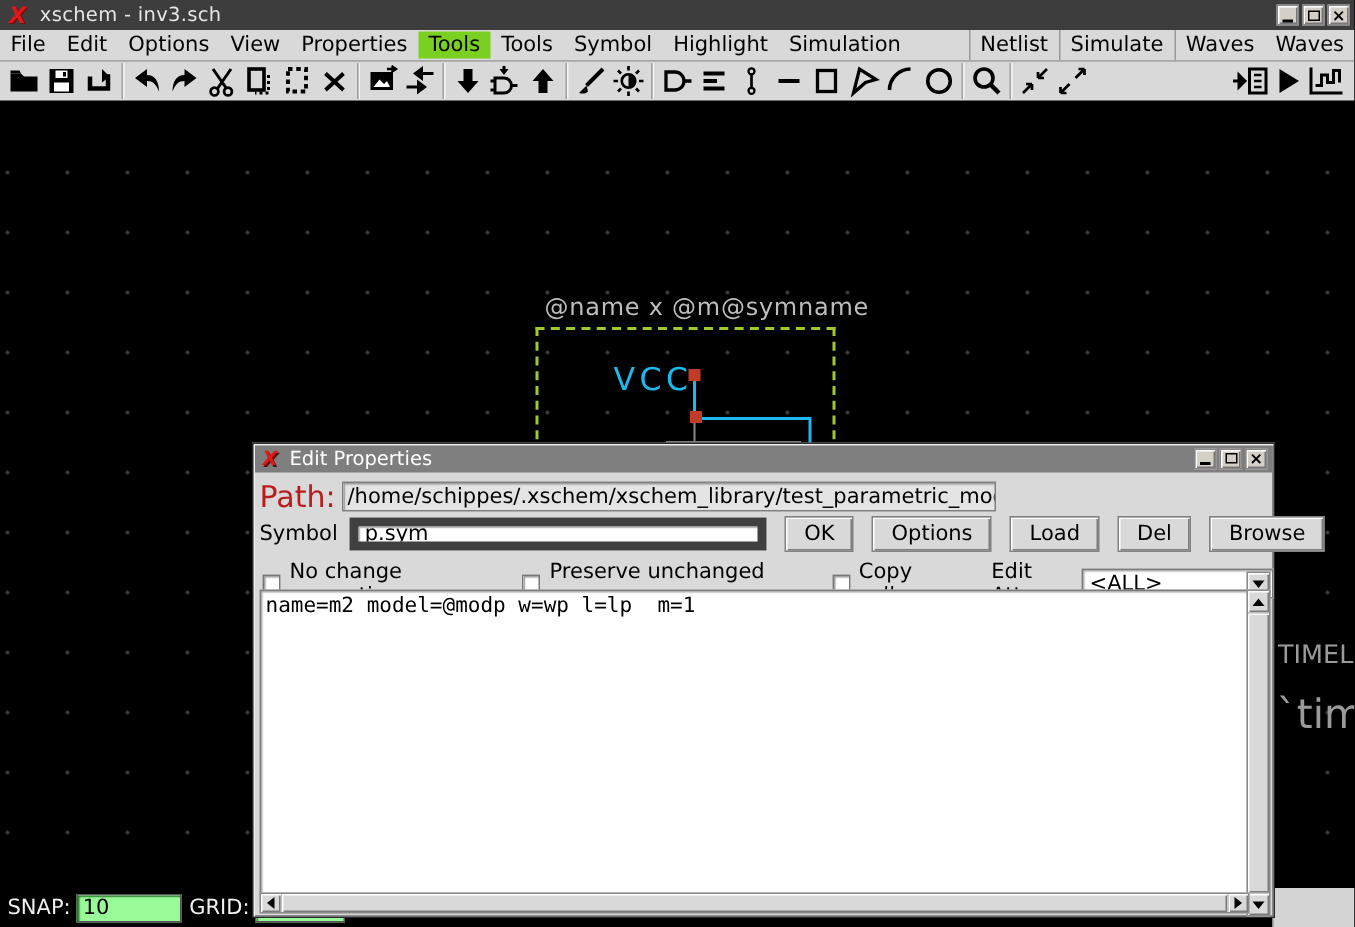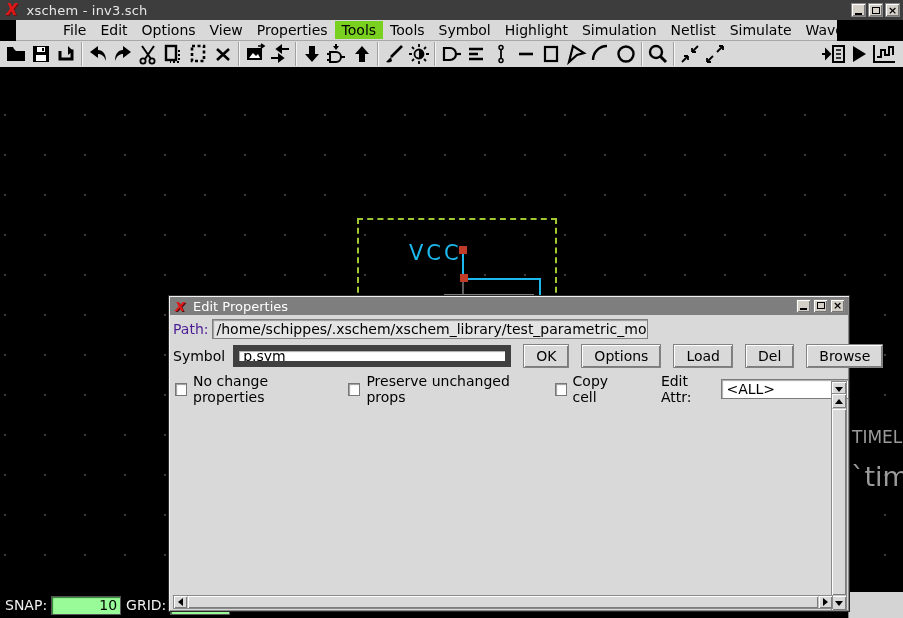--- a/index.html
+++ b/index.html
@@ -15,22 +15,22 @@
   .title-text { font-size:13px; letter-spacing:.2px; }
   .winbtns { position:absolute; right:3px; top:3px; display:flex; gap:2px; }
   .winbtn { width:15px; height:14px; background:#d4d0c8; border:1px solid #888;
     box-shadow:inset 1px 1px 0 #fff, inset -1px -1px 0 #777;
     display:flex; align-items:center; justify-content:center; font-size:10px;
     line-height:1; color:#000; cursor:default; }
   .glyph-min { width:7px; height:2px; background:#000; margin-top:7px; }
   .glyph-max { width:8px; height:7px; border:1.5px solid #000; }
   .glyph-close { font-weight:bold; font-size:11px; }
 
-  .menubar { position:absolute; left:16px; top:20px; width:821px; height:21px;
-    background:#d9d9d9; display:flex; align-items:center; border-bottom:1px solid #a8a8a8;padding-left:40px; }
+  .menubar { position:absolute; left:0; top:20px; width:903px; height:21px;
+    background:#d9d9d9; display:flex; align-items:center; border-bottom:1px solid #a8a8a8; }
   .menu-item { padding:1px 7px; color:#000; font-size:14px; }
   .menu-item.hl { background:#79d021; }
   .menu-spacer { flex:1; }
   .menu-sep { width:1px; height:20px; background:#9a9a9a; }
 
   .toolbar { position:absolute; left:0; top:41px; width:903px; height:26px;
     background:#d9d9d9; display:flex; align-items:center; }
   .tgroup { display:flex; align-items:center; padding:0 3px; height:24px;
     border-right:1px solid #a0a0a0; box-shadow:1px 0 0 #f5f5f5; }
   .tgroup.last { border-right:none; box-shadow:none; }
@@ -65,39 +65,39 @@
   .schem-svg { position:absolute; left:340px; top:140px; }
   .edge-text1 { position:absolute; left:852px; top:336px; color:#9a9a9a; font-size:17px; white-space:pre; }
   .edge-text2 { position:absolute; left:851px; top:370px; color:#9a9a9a; font-size:27px; white-space:pre; }
 
   
   .statusbar { position:absolute; left:0; top:592px; width:903px; height:26px;
     background:#000; color:#f0f0f0; display:flex; align-items:center; font-size:14px; }
   .status-label { margin-left:5px; }
   .status-input { height:19px; background:#98fb98; border:1px solid #555;
     box-shadow:inset 1px 1px 1px #2e7d2e; color:#000; font-size:14px;
-    font-family:"DejaVu Sans",sans-serif; padding:0 3px; margin-left:4px;text-align:right; }
+    font-family:"DejaVu Sans",sans-serif; padding:0 3px; margin-left:4px; }
   .snap-input { width:70px; }
   .grid-input { width:60px; }
   .corner-block { position:absolute; left:848px; top:592px; width:55px; height:26px;
     background:#d4d4d4; border-left:1px solid #888; }
 
   
   .dialog { position:absolute; left:168px; top:295px; width:682px; height:317px;
     background:#d9d9d9; border:1px solid #2a2a2a;
     box-shadow:inset 1px 1px 0 #f2f2f2, inset -1px -1px 0 #8a8a8a; z-index:20; }
   .dlg-titlebar { position:absolute; left:1px; top:1px; right:1px; height:18px;
     background:#7e7e7e; color:#fff; display:flex; align-items:center; }
   .dlg-xlogo { font-weight:bold; font-size:13px; color:#e01818; margin:0 8px 0 5px;
     text-shadow:1px 1px 0 #5a0c0c; font-style:italic; }
   .dlg-title-text { font-size:13px; }
   .dlg-winbtns { position:absolute; right:3px; top:1.5px; display:flex; gap:2px; }
 
   .row-path { position:absolute; left:4px; top:23px; display:flex; align-items:center; }
-  .path-label { font-size:14px; color:#4c1d95; margin-right:4px; }
+  .path-label { font-size:20px; color:#b91c1c; margin-right:4px; }
   .path-field { width:436px; height:20px; background:#e4e4e4; border:1px solid #808080;
     box-shadow:inset 1px 1px 1px #9a9a9a; font-size:14px; color:#000;
     padding:1px 3px 0 3px; white-space:nowrap; overflow:hidden; }
 
   .row-symbol { position:absolute; left:4px; top:48px; display:flex; align-items:center; }
   .symbol-label { font-size:14px; color:#000; margin-right:8px; }
   .symbol-input { width:278px; height:22px; background:#fff; border:6px solid #404040;
     box-shadow:inset 1px 1px 1px #aaa; font-size:14px; color:#000; padding:0 4px;
     font-family:"DejaVu Sans",sans-serif; }
   .dlg-btn { height:24px; background:#d9d9d9; border:1px solid #828282;
@@ -384,20 +384,21 @@
           <svg width="26" height="22">
             <path d="M3 2v18M3 19h21" stroke="#000" stroke-width="2"></path>
             <path d="M6 14h4V7h4v5h4V4h4v8" fill="none" stroke="#000" stroke-width="2"></path>
           </svg>
         </span>
     </div>
   </div>
 
 
   <div class="canvas">
+    <div class="sym-text">@name x @m@symname</div>
     <div class="sel-rect"></div>
     <div class="vcc-text">VCC</div>
 
     <svg class="schem-svg" width="260" height="162">
 
       <path d="M123 23 V47" stroke="#1db9ec" stroke-width="2" fill="none"></path>
       <path d="M124 48 H200 V93 H126" stroke="#1db9ec" stroke-width="2" fill="none"></path>
       <path d="M59 97 V162" stroke="#1db9ec" stroke-width="2" fill="none"></path>
       <path d="M121 142 V162" stroke="#1db9ec" stroke-width="2" fill="none"></path>
 
@@ -472,20 +473,21 @@
       <span class="chk-label">Copy cell</span>
       <span class="attr-label">Edit Attr:</span>
       <div class="combo">
         <span class="combo-text">&lt;ALL&gt;</span>
         <span class="combo-arrow-btn">
             <span class="arr-down"></span>
           </span>
       </div>
     </div>
 
+    <textarea class="dlg-textarea" spellcheck="false" style="">name=m2 model=@modp w=wp l=lp  m=1</textarea>
 
     <div class="vscroll">
       <div class="sbtn up">
           <span class="arr-up"></span>
         </div>
       <div class="thumb"></div>
       <div class="sbtn down">
           <span class="arr-down"></span>
         </div>
     </div>

